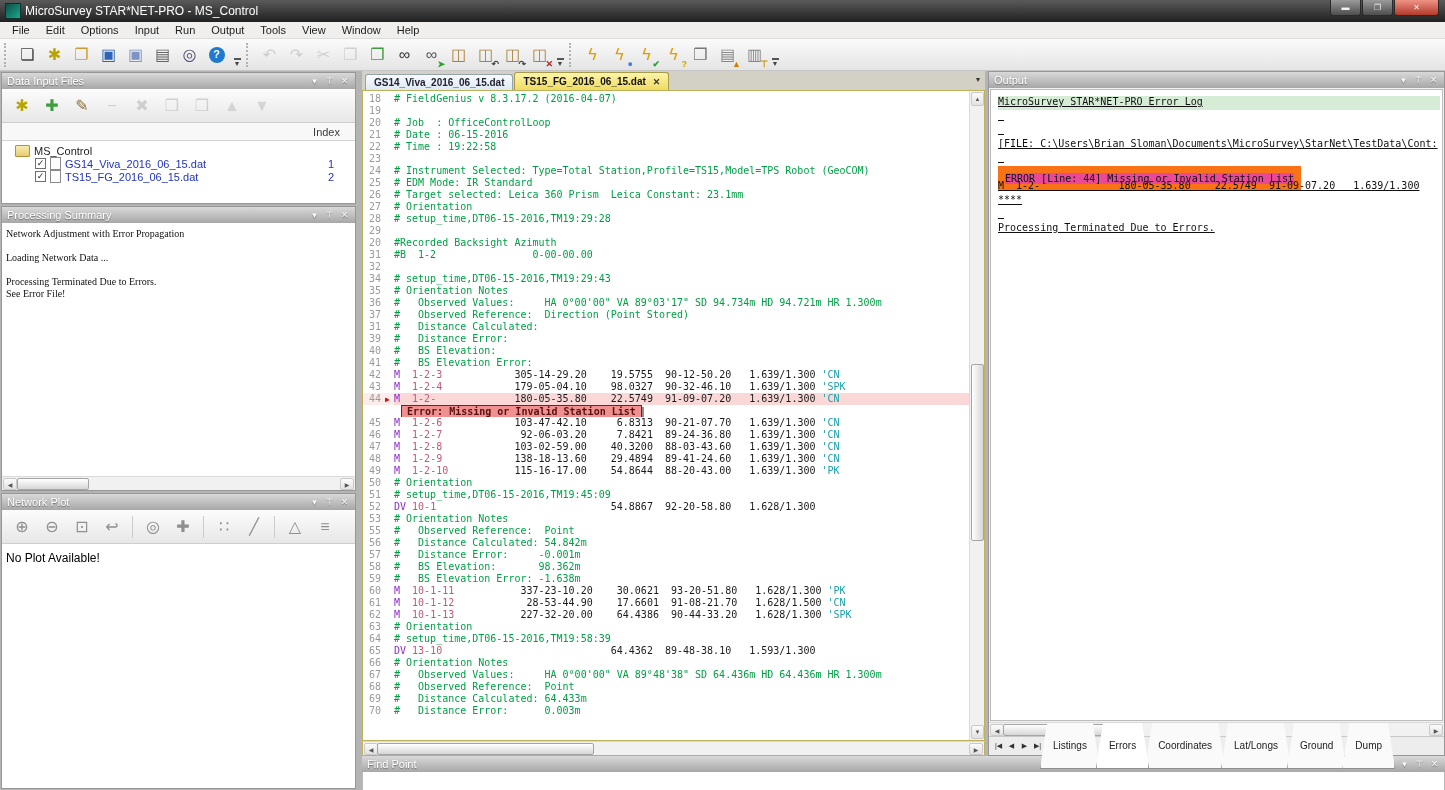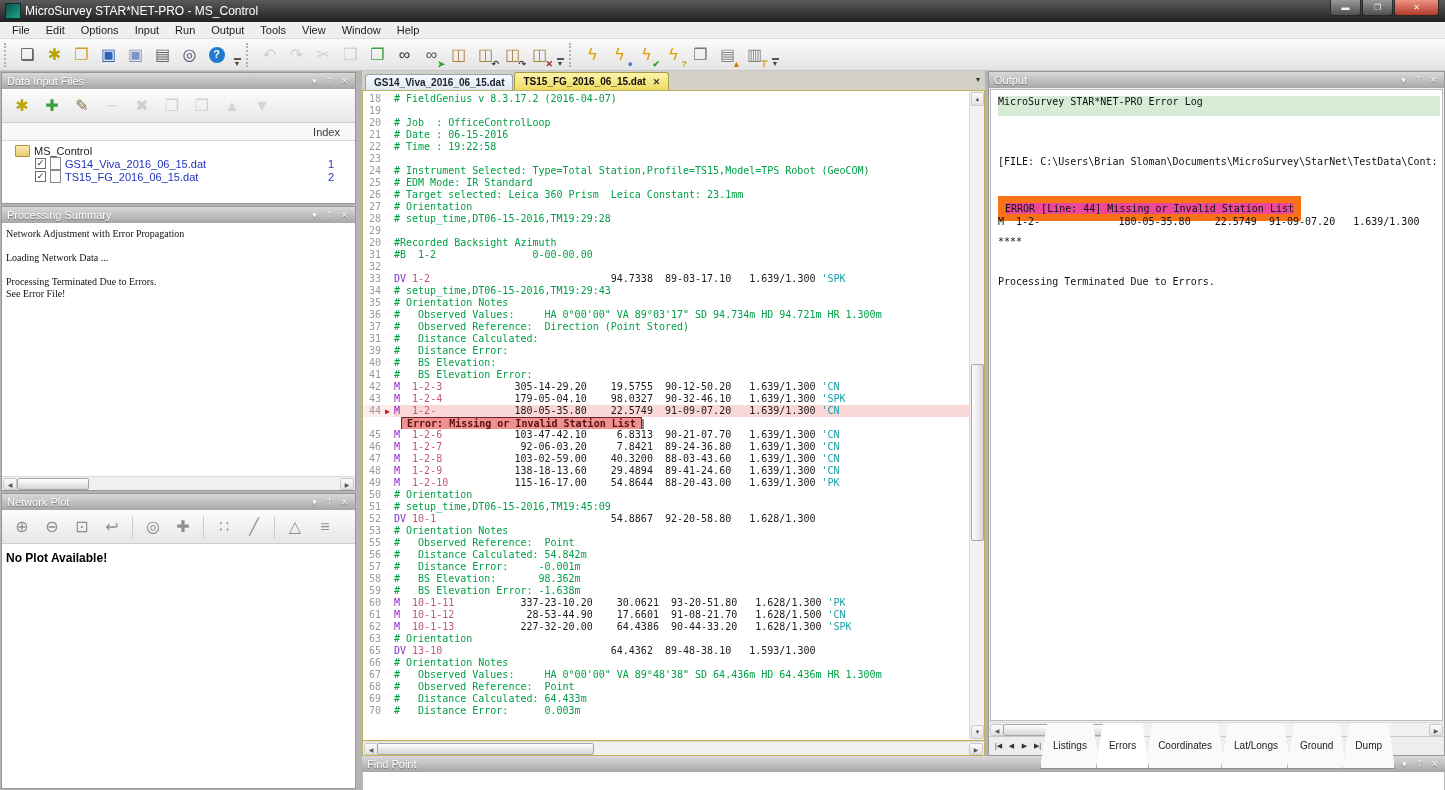--- a/index.html
+++ b/index.html
@@ -54,21 +54,21 @@
   .tree-row.file{padding-left:33px;}
   .folder-icon{width:13px;height:10px;flex:none;background:linear-gradient(#f9ecb0,#e6cc72);border:1px solid #b3923b;border-radius:1px;margin-right:4px;}
   .checkbox{width:9px;height:9px;flex:none;border:1px solid #6f6f6f;background:#fff;font-size:9px;line-height:8px;text-align:center;color:#222;margin-right:4px;}
   .file-icon{width:9px;height:11px;flex:none;background:#fdfdfd;border:1px solid #8a8a8a;margin-right:4px;}
   .file-label{color:#2233bb;}
   .file-index{position:absolute;right:21px;color:#2233bb;}
 
   
   .ps-content{flex:1;background:#fff;font-family:Liberation Serif, serif;font-size:10px;line-height:12px;padding:5px 4px;color:#101010;}
   .ps-line{height:12px;white-space:pre;}
-  .np-content{flex:1;background:#fff;font-size:12px;font-weight:bold;color:#000;padding:7px 4px;}
+  .np-content{flex:1;background:#fff;font-size:12px;font-weight:normal;color:#000;padding:7px 4px;}
 
   
   .hscroll{height:13px;flex:none;background:#f1f1f1;border-top:1px solid #dadada;position:relative;}
   .vscroll{width:14px;flex:none;background:#f1f1f1;border-left:1px solid #dadada;position:relative;}
   .sarrow{position:absolute;background:linear-gradient(#fbfbfb,#e2e2e2);border:1px solid #c9c9c9;color:#555;display:flex;align-items:center;justify-content:center;font-size:6px;border-radius:2px;}
   .hscroll .sarrow{top:1px;width:12px;height:10px;}
   .hscroll .left{left:1px;} .hscroll .right{right:1px;}
   .vscroll .sarrow{left:1px;width:11px;height:12px;}
   .vscroll .up{top:1px;} .vscroll .down{bottom:1px;}
   .hthumb{position:absolute;top:1px;height:10px;background:linear-gradient(#ffffff,#d6d6d6);border:1px solid #a5a5a5;border-radius:2px;}
@@ -89,21 +89,21 @@
   .err-arrow{color:#cc1111;font-size:8px;line-height:12px;}
   .code-text{flex:1;white-space:pre;color:#1a1a1a;overflow:hidden;}
   .tok-c{color:var(--c-comment);} .tok-k{color:var(--c-keyword);} .tok-s{color:var(--c-station);} .tok-q{color:var(--c-quote);} .tok-t{color:#1a1a1a;}
   .err-row{background:#fdecec;}
   .err-row .code-text{background:#fad8d8;}
   .banner-box{display:inline-block;background:#f19090;border:1px solid #6a2525;box-shadow:2px 2px 0 rgba(70,70,70,.6);color:#571111;font-weight:bold;padding:0 5px;height:11px;line-height:11px;margin-left:7px;}
 
   
   .output-col{flex:1;min-width:0;display:flex;flex-direction:column;background:#f0f0f0;border:1px solid #979797;}
   .out-content{flex:1;min-height:0;background:#fff;border:1px solid #bcbcbc;margin:1px;font-family:"DejaVu Sans Mono",monospace;font-size:10px;line-height:12px;padding:6px 0 0 7px;color:#101010;overflow:hidden;}
-  .out-line{height:20px;white-space:pre;}
+  .out-line{height:14px;white-space:pre;text-decoration:underline;}
   .out-line.hl-green{background:#d7ecd7;margin-right:2px;}
   .pink-band{background:#ec4899;border:7px solid #f97316;display:inline-block;height:11px;line-height:11px;}
   .out-tabs{height:18px;flex:none;background:#ededed;display:flex;align-items:center;padding-left:3px;font-size:10px;color:#222;border-top:1px solid #c9c9c9;}
   .onav{width:13px;text-align:center;font-size:7px;color:#333;flex:none;}
   .otab{padding:15px 12px;height:15px;line-height:15px;background:#fafafa;border:1px solid #8f8f8f;border-top:none;margin-left:-4px;clip-path:polygon(7px 0,calc(100% - 7px) 0,100% 100%,0 100%);}
   .otab.active{font-weight:normal;background:#ffffff;z-index:2;}
 
   
   .findpoint{height:37px;flex:none;display:flex;flex-direction:column;background:#b4b4b4;}
   .fp-body{flex:1;background:#fff;border:1px solid #b9b9b9;border-top:none;}
@@ -483,25 +483,20 @@
                   <span class="gutter">31</span>
                   <span class="marker"></span>
                   <span class="code-text"><span class="tok-c">#B  1-2                0-00-00.00</span></span>
                 </div>
                 <div class="code-row">
                   <span class="gutter">32</span>
                   <span class="marker"></span>
                   <span class="code-text"></span>
                 </div>
                 <div class="code-row">
-                  <span class="gutter">33</span>
-                  <span class="marker"></span>
-                  <span class="code-text"><span class="tok-k">DV</span><span class="tok-t"> </span><span class="tok-s">1-2</span><span class="tok-t">                              94.7338  89-03-17.10   1.639/1.300 </span><span class="tok-q">'SPK</span></span>
-                </div>
-                <div class="code-row">
                   <span class="gutter">34</span>
                   <span class="marker"></span>
                   <span class="code-text"><span class="tok-c"># setup_time,DT06-15-2016,TM19:29:43</span></span>
                 </div>
                 <div class="code-row">
                   <span class="gutter">35</span>
                   <span class="marker"></span>
                   <span class="code-text"><span class="tok-c"># Orientation Notes</span></span>
                 </div>
                 <div class="code-row">
@@ -636,20 +631,25 @@
                 </div>
                 <div class="code-row">
                   <span class="gutter">62</span>
                   <span class="marker"></span>
                   <span class="code-text"><span class="tok-k">M</span><span class="tok-t">  </span><span class="tok-s">10-1-13</span><span class="tok-t">           227-32-20.00    64.4386  90-44-33.20   1.628/1.300 </span><span class="tok-q">'SPK</span></span>
                 </div>
                 <div class="code-row">
                   <span class="gutter">63</span>
                   <span class="marker"></span>
                   <span class="code-text"><span class="tok-c"># Orientation</span></span>
+                </div>
+                <div class="code-row">
+                  <span class="gutter">64</span>
+                  <span class="marker"></span>
+                  <span class="code-text"><span class="tok-c"># setup_time,DT06-15-2016,TM19:58:39</span></span>
                 </div>
                 <div class="code-row">
                   <span class="gutter">65</span>
                   <span class="marker"></span>
                   <span class="code-text"><span class="tok-k">DV</span><span class="tok-t"> </span><span class="tok-s">13-10</span><span class="tok-t">                            64.4362  89-48-38.10   1.593/1.300</span></span>
                 </div>
                 <div class="code-row">
                   <span class="gutter">66</span>
                   <span class="marker"></span>
                   <span class="code-text"><span class="tok-c"># Orientation Notes</span></span>

